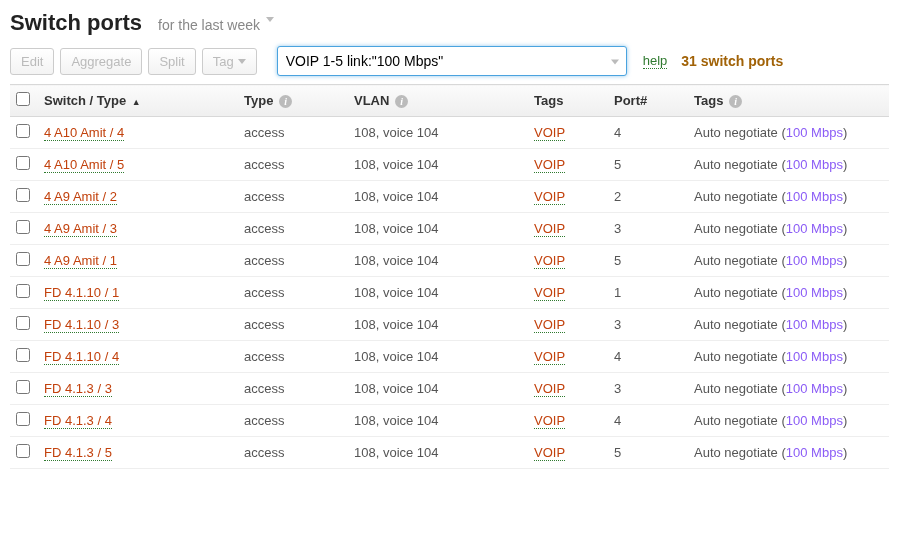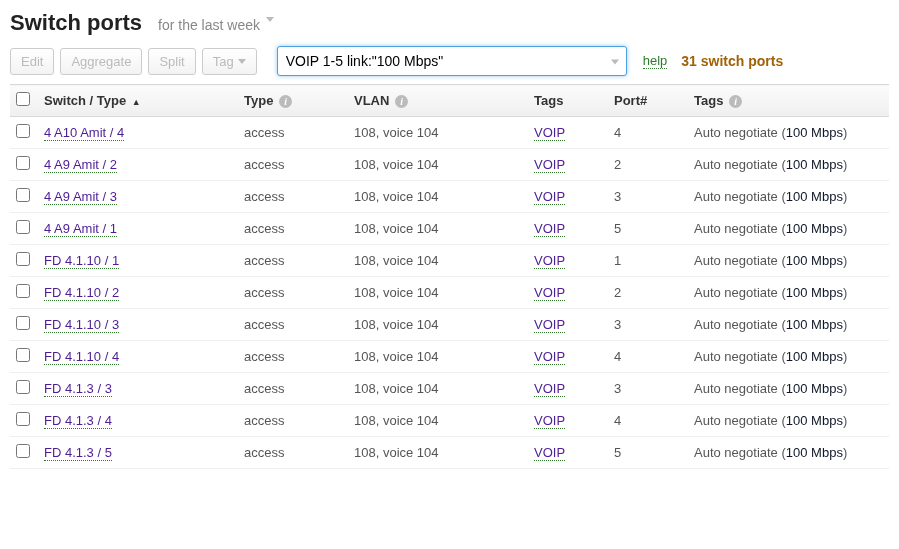--- a/index.html
+++ b/index.html
@@ -112,21 +112,21 @@
   .col-vlan { width: 180px; }
   .col-tags { width: 80px; }
   .col-port { width: 80px; }
   .col-link { width: auto; }
   input[type=checkbox] {
     width: 14px; height: 14px;
     margin: 0;
     accent-color: #999;
   }
   a.green-link {
-    color: #4c1d95;
+    color: #c2410c;
     text-decoration: none;
     border-bottom: 1px dotted #2f7a2f;
   }
   .info-icon {
     display: inline-flex;
     width: 13px; height: 13px;
     border-radius: 50%;
     background: #bbb;
     color: #fff;
     font-style: italic;
@@ -138,21 +138,21 @@
     margin-left: 2px;
     vertical-align: middle;
   }
   .sort-asc {
     display: inline-block;
     margin-left: 2px;
     font-size: 9px;
     color: #333;
     vertical-align: middle;
   }
-  .speed { color: #0f172a; }
+  .speed { color: #8b5cf6; }
   .caret {
     width: 0; height: 0;
     display: inline-block;
     border-left: 4px solid transparent;
     border-right: 4px solid transparent;
     border-top: 5px solid #bbb;
     vertical-align: middle;
   }
 </style>
 </head>
@@ -222,20 +222,29 @@
         <td><input type="checkbox" style=""></td>
         <td><a href="#" class="green-link">4 A10 Amit / 4</a></td>
         <td>access</td>
         <td>108, voice 104</td>
         <td><a href="#" class="green-link">VOIP</a></td>
         <td>4</td>
         <td><span>Auto negotiate (</span><span class="speed">100 Mbps</span><span>)</span></td>
       </tr>
       <tr>
         <td><input type="checkbox" style=""></td>
+        <td><a href="#" class="green-link">4 A10 Amit / 5</a></td>
+        <td>access</td>
+        <td>108, voice 104</td>
+        <td><a href="#" class="green-link">VOIP</a></td>
+        <td>5</td>
+        <td><span>Auto negotiate (</span><span class="speed">100 Mbps</span><span>)</span></td>
+      </tr>
+      <tr>
+        <td><input type="checkbox" style=""></td>
         <td><a href="#" class="green-link">4 A9 Amit / 2</a></td>
         <td>access</td>
         <td>108, voice 104</td>
         <td><a href="#" class="green-link">VOIP</a></td>
         <td>2</td>
         <td><span>Auto negotiate (</span><span class="speed">100 Mbps</span><span>)</span></td>
       </tr>
       <tr>
         <td><input type="checkbox" style=""></td>
         <td><a href="#" class="green-link">4 A9 Amit / 3</a></td>
@@ -254,29 +263,20 @@
         <td>5</td>
         <td><span>Auto negotiate (</span><span class="speed">100 Mbps</span><span>)</span></td>
       </tr>
       <tr>
         <td><input type="checkbox" style=""></td>
         <td><a href="#" class="green-link">FD 4.1.10 / 1</a></td>
         <td>access</td>
         <td>108, voice 104</td>
         <td><a href="#" class="green-link">VOIP</a></td>
         <td>1</td>
-        <td><span>Auto negotiate (</span><span class="speed">100 Mbps</span><span>)</span></td>
-      </tr>
-      <tr>
-        <td><input type="checkbox" style=""></td>
-        <td><a href="#" class="green-link">FD 4.1.10 / 2</a></td>
-        <td>access</td>
-        <td>108, voice 104</td>
-        <td><a href="#" class="green-link">VOIP</a></td>
-        <td>2</td>
         <td><span>Auto negotiate (</span><span class="speed">100 Mbps</span><span>)</span></td>
       </tr>
       <tr>
         <td><input type="checkbox" style=""></td>
         <td><a href="#" class="green-link">FD 4.1.10 / 3</a></td>
         <td>access</td>
         <td>108, voice 104</td>
         <td><a href="#" class="green-link">VOIP</a></td>
         <td>3</td>
         <td><span>Auto negotiate (</span><span class="speed">100 Mbps</span><span>)</span></td>

